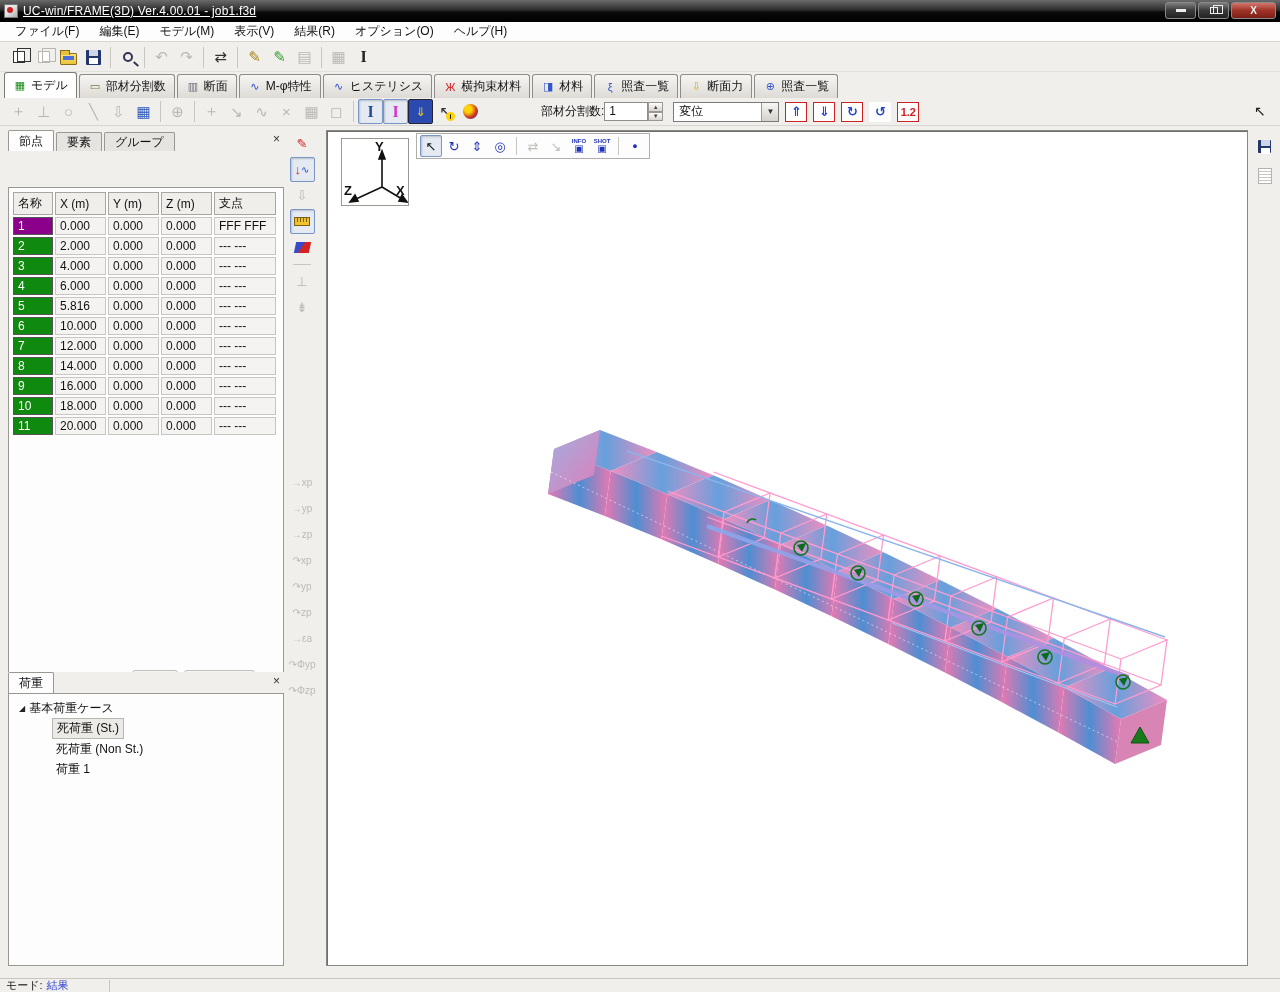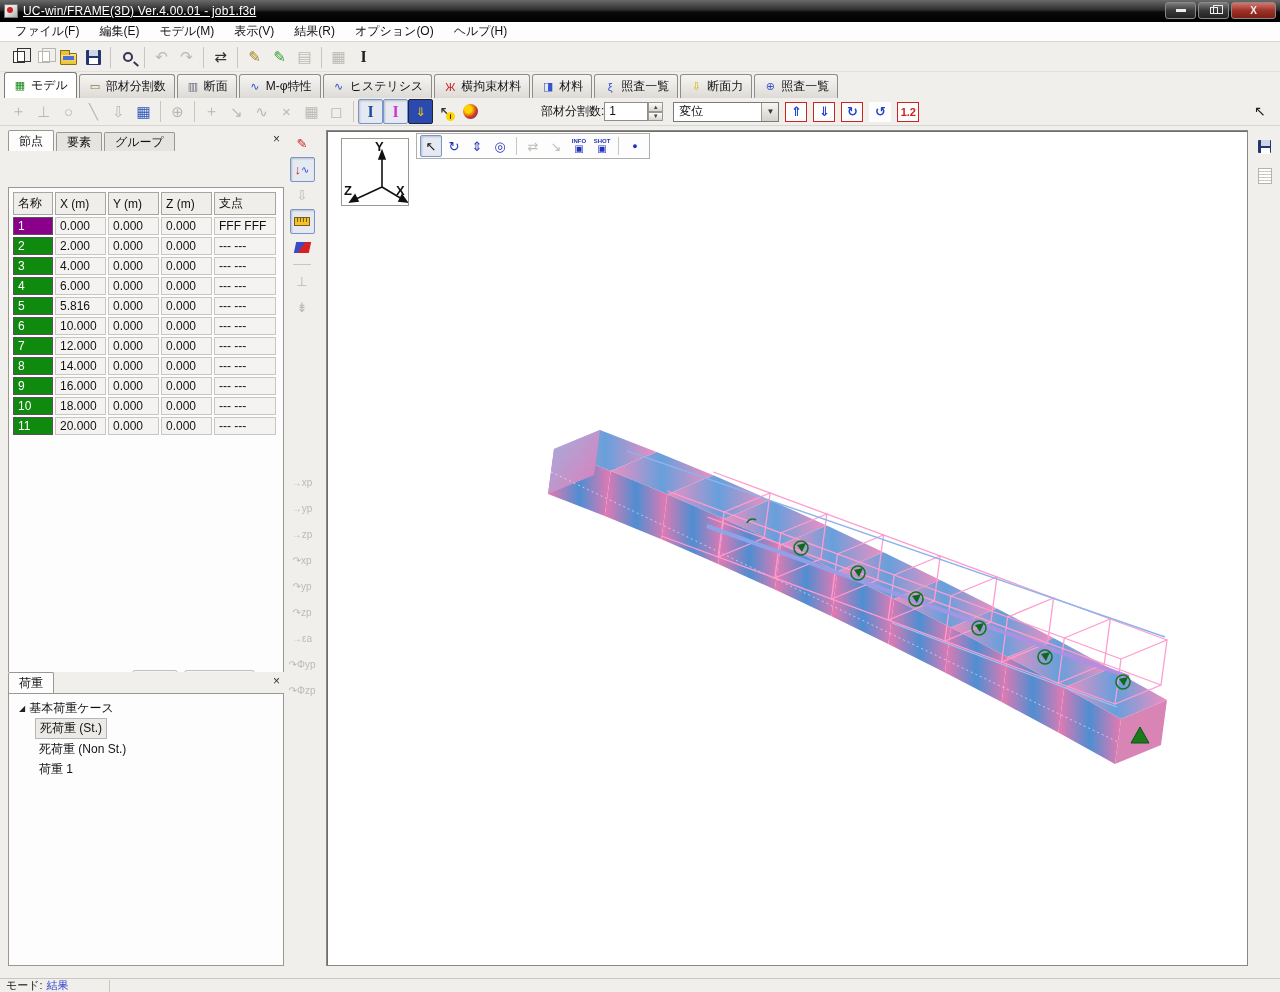--- a/index.html
+++ b/index.html
@@ -97,21 +97,21 @@
   #node-table tr:first-child td.namec { background:#8b008b; }
   .col-name{width:40px}.col-x{width:51px}.col-y{width:51px}.col-z{width:51px}.col-s{width:62px}
   #table-footer { position:absolute; left:3px; bottom:3px; width:268px; height:25px; display:flex; align-items:center; gap:6px; padding-left:6px; }
   #table-footer .fic { color:#b4b2ae; font-size:14px; }
   .gbtn { border:1px solid #c2c0bc; border-radius:3px; color:#b4b2ae; background:#f5f4f2; padding:2px 10px; font-size:12px; }
 
   
   #load-tree { padding:6px 4px 4px 10px; font-size:12px; }
   .tree-root { display:flex; align-items:center; gap:4px; }
   .expander { font-size:8px; color:#222; }
-  .tree-children { margin-left:16px; }
+  .tree-children { margin-left:33px; }
   .tree-item { padding:1px 4px; margin-top:1px; display:inline-block; }
   .tree-item.selected { background:#eceae6; border:1px solid #b8b6b2; }
   .tree-row{ display:block; }
 
   
   #vtools { position:absolute; left:288px; top:4px; width:28px; }
   #vtools .tb { margin:1px auto; }
   .vsep { width:18px; height:1px; background:#c9c6c0; margin:4px auto; }
   .ruler { width:16px; height:9px; background:#f2c12e; border:1px solid #7a5f10; position:relative; }
   .ruler::after { content:""; position:absolute; left:2px; top:0; width:10px; height:4px;

